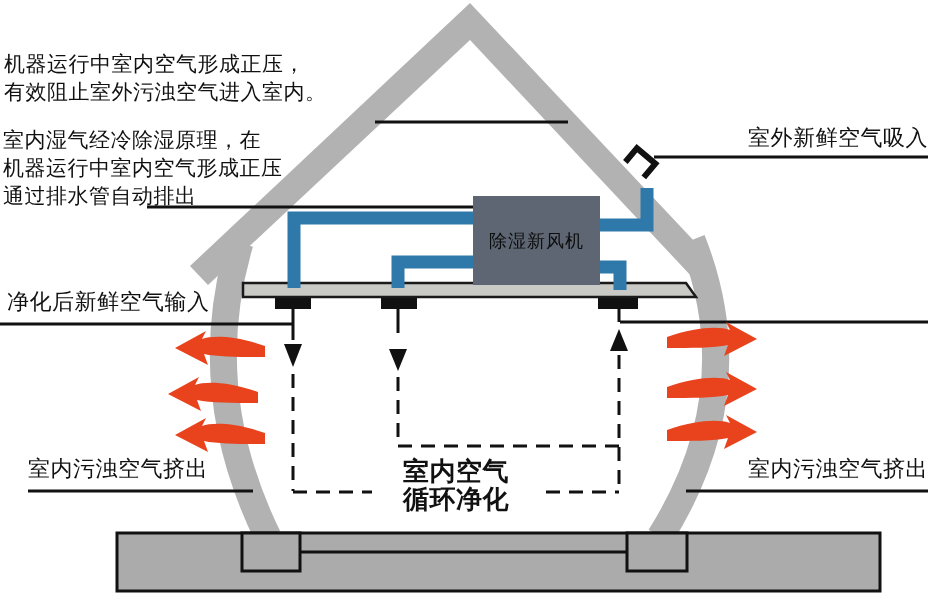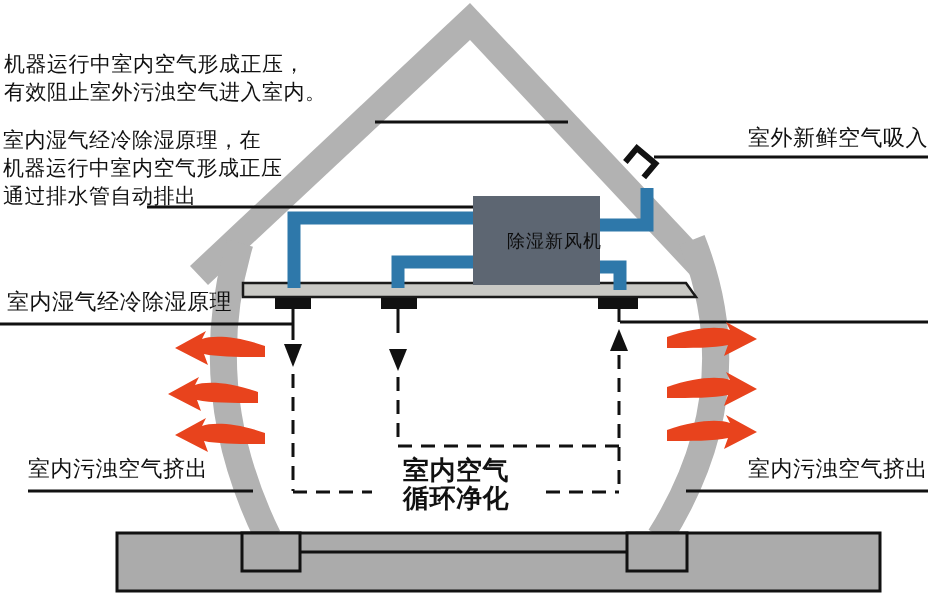--- a/index.html
+++ b/index.html
@@ -14,21 +14,21 @@
   }
   .note{font-size:21px;line-height:28px;}
   .right-align{text-align:right;}
   .center-note{
     text-align:center;font-weight:bold;font-size:26px;line-height:28px;
     background:#ffffff;padding:0 4px;
   }
   .machine-label{
     position:absolute;left:473px;top:196px;width:127px;height:89px;
     display:flex;align-items:center;justify-content:center;
-    font-size:18px;letter-spacing:1px;color:#0d0d0d;padding-left:18px;
+    font-size:18px;letter-spacing:1px;color:#0d0d0d;
   }
 </style>
 </head>
 <body>
 
 <div id="stage">
 
   <svg id="diagram-svg" width="930" height="595" viewBox="0 0 930 595">
 
     <defs>
@@ -117,24 +117,24 @@
 
   <div class="label note" style="left:4px;top:50px;width:360px;">机器运行中室内空气形成正压，
 有效阻止室外污浊空气进入室内。</div>
 
   <div class="label note" style="left:3px;top:126px;width:320px;">室内湿气经冷除湿原理，在
 机器运行中室内空气形成正压
 通过排水管自动排出</div>
 
   <div class="label right-align" style="left:698px;top:124px;width:230px;">室外新鲜空气吸入</div>
 
-  <div class="label" style="left:7px;top:288px;width:240px;">室内湿气经冷除湿原理</div>
+  <div class="label" style="left:7px;top:288px;width:240px;">净化后新鲜空气输入</div>
 
 
   <div class="label" style="left:28px;top:455px;width:240px;">室内污浊空气挤出</div>
 
   <div class="label right-align" style="left:688px;top:455px;width:240px;">室内污浊空气挤出</div>
 
-  <div class="label center-note" style="left:372px;top:457px;width:160px;font-family:Liberation Serif, serif;">室内空气
+  <div class="label center-note" style="left:372px;top:457px;width:160px;">室内空气
 循环净化</div>
 
   <div class="machine-label">除湿新风机</div>
 </div>
 
 </body></html>

